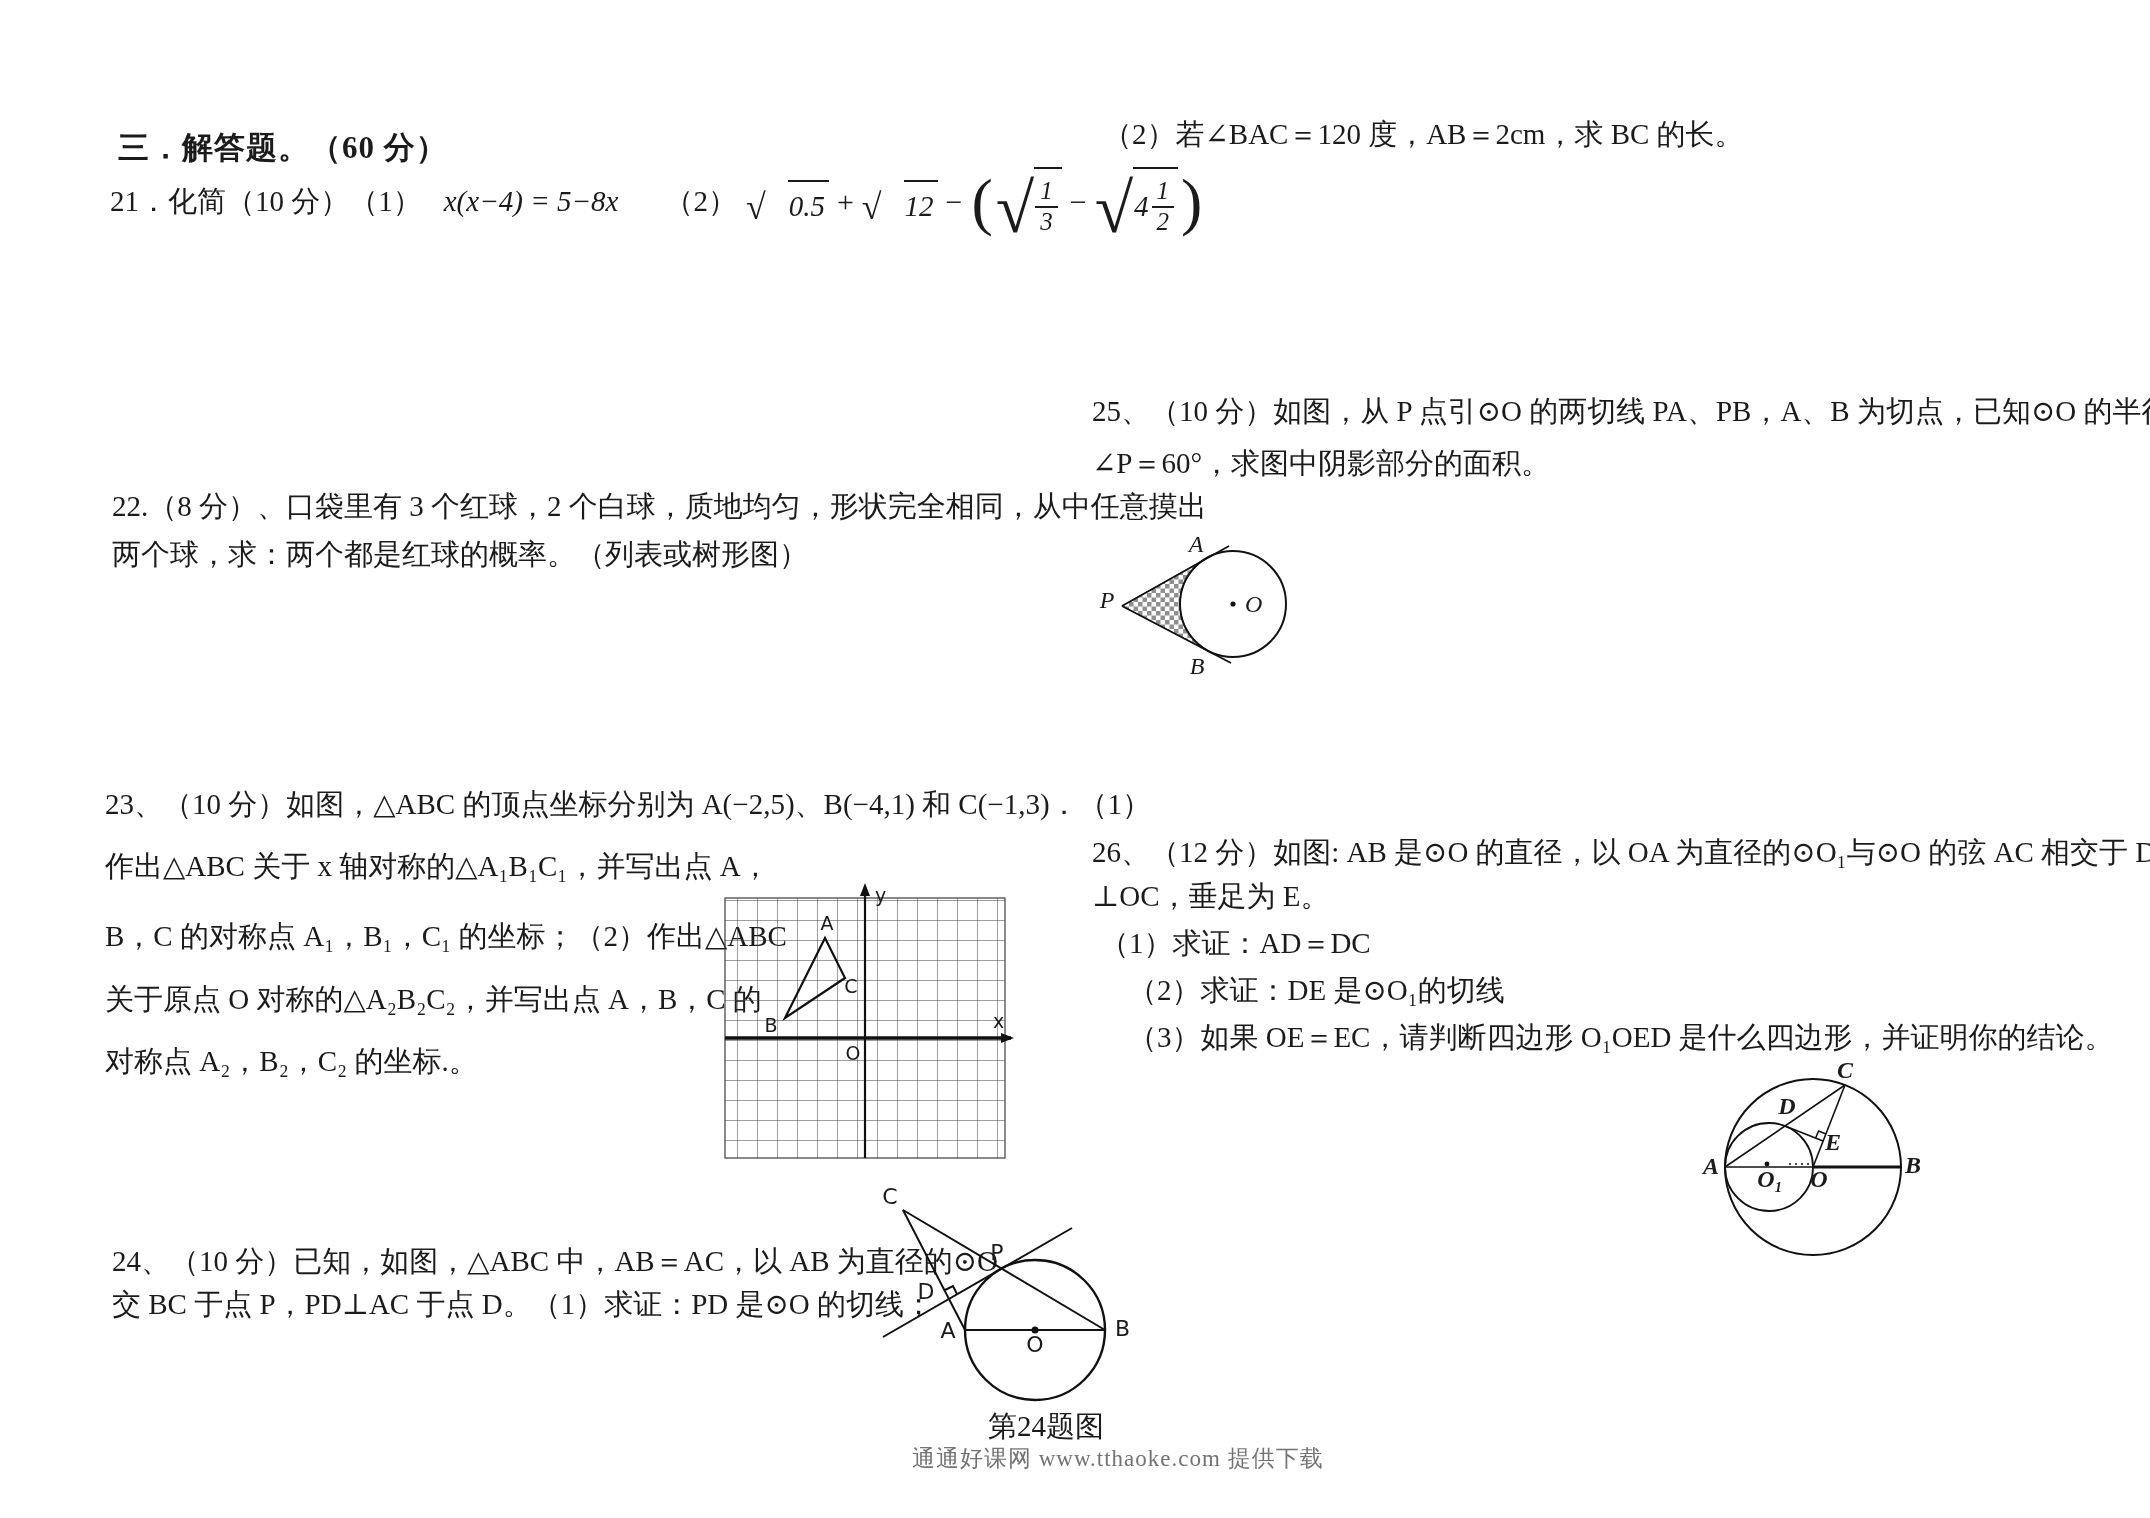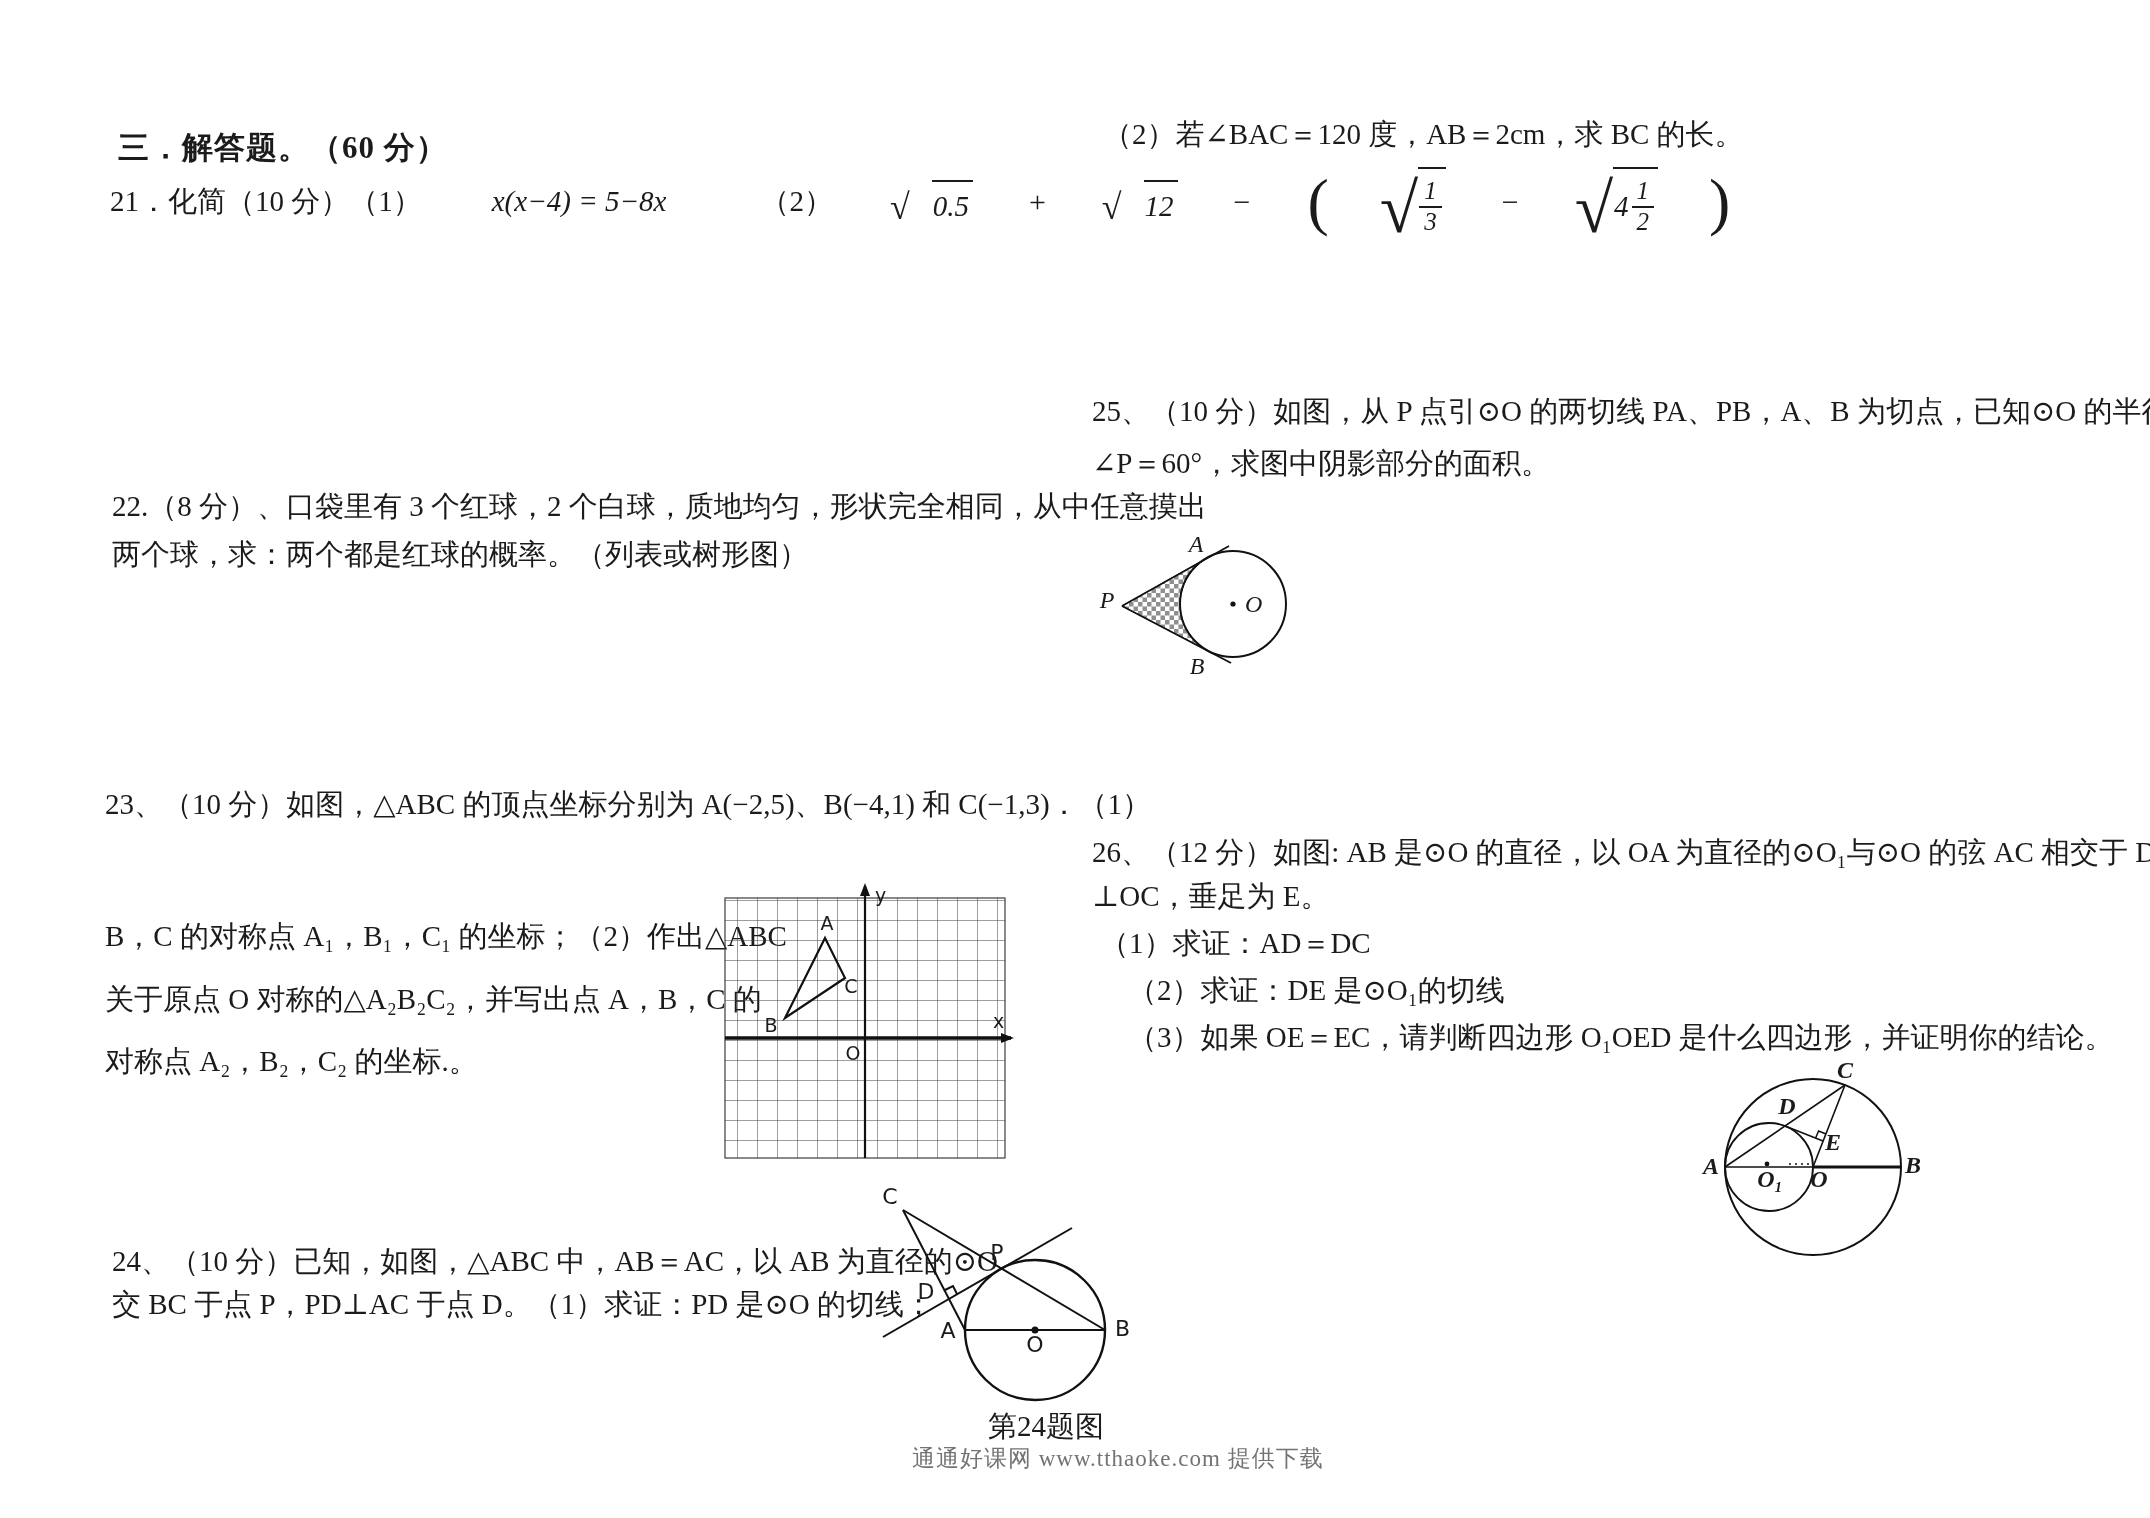--- a/index.html
+++ b/index.html
@@ -3,21 +3,21 @@
 <meta charset="utf-8">
 <style>
   html,body { margin:0; padding:0; background:#ffffff; }
   .page {
     position:relative; width:2150px; height:1518px; background:#ffffff;
     font-family:"Liberation Serif","DejaVu Serif",serif;
     color:#1b1b1b; overflow:hidden;
   }
   .t { position:absolute; white-space:nowrap; font-size:29px; line-height:1.15; }
   .heading { font-size:31px; font-weight:700; letter-spacing:1px; }
-  .flexline { display:flex; align-items:center;gap:48px; }
+  .flexline { display:flex; align-items:center; }
   .it { font-style:italic; margin-left:22px; }
   .gap { margin-left:46px; margin-right:8px; }
   .op { margin:0 7px; font-size:30px; }
   .sqrt { display:inline-flex; align-items:stretch; margin:0 1px; }
   .rs { display:flex; align-items:flex-end; font-size:36px; line-height:0.9; }
   .rs.bigr { font-size:70px; line-height:0.78; }
   .rc { border-top:2.5px solid #1b1b1b; padding:8px 4px 0 1px; font-size:29px; display:inline-flex; align-items:center; }
   .frac { display:inline-flex; flex-direction:column; align-items:center; font-size:25px; line-height:1.15; font-style:italic; }
   .frac .den { border-top:2px solid #1b1b1b; padding:0 5px; }
   .mixedw { font-size:29px; font-style:italic; margin-right:3px; }
@@ -72,20 +72,21 @@
         </span>
       </span>
     </span>
     <span class="bigp">)</span>
   </div>
 
   <div class="t" style="left:112px; top:490px;">22.（8 分）、口袋里有 3 个红球，2 个白球，质地均匀，形状完全相同，从中任意摸出</div>
   <div class="t" style="left:112px; top:538px;">两个球，求：两个都是红球的概率。（列表或树形图）</div>
 
   <div class="t" style="left:105px; top:788px;">23、（10 分）如图，△ABC 的顶点坐标分别为 A(−2,5)、B(−4,1)  和 C(−1,3)．（1）</div>
+  <div class="t" style="left:105px; top:850px;">作出△ABC 关于 x 轴对称的△A₁B₁C₁，并写出点 A，</div>
   <div class="t" style="left:105px; top:920px;">B，C 的对称点 A₁，B₁，C₁ 的坐标；（2）作出△ABC</div>
   <div class="t" style="left:105px; top:983px;">关于原点 O 对称的△A₂B₂C₂，并写出点 A，B，C 的</div>
   <div class="t" style="left:105px; top:1045px;">对称点 A₂，B₂，C₂ 的坐标.。</div>
 
   <svg style="left:717px; top:880px;" width="300" height="290" viewBox="0 0 300 290">
     <defs>
       <pattern id="gridcell" width="20" height="20" patternUnits="userSpaceOnUse">
         <path d="M 20 0 L 0 0 0 20" fill="none" stroke="#3d3d3d" stroke-width="1"></path>
       </pattern>
     </defs>

